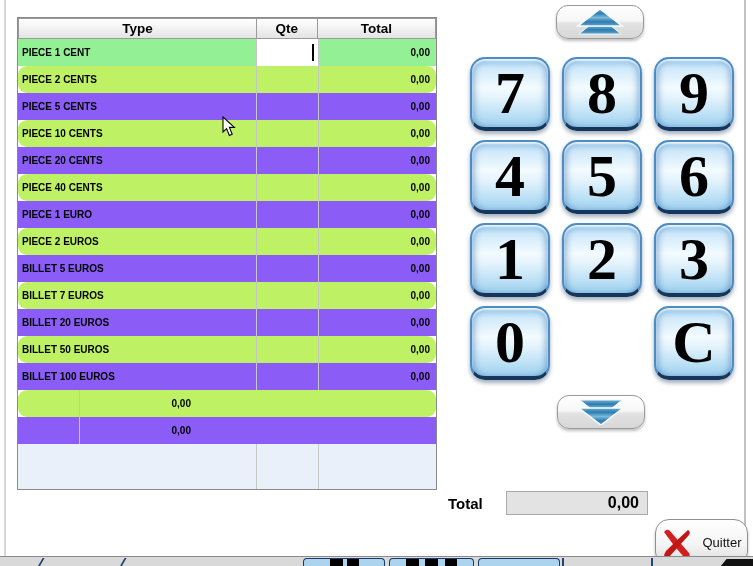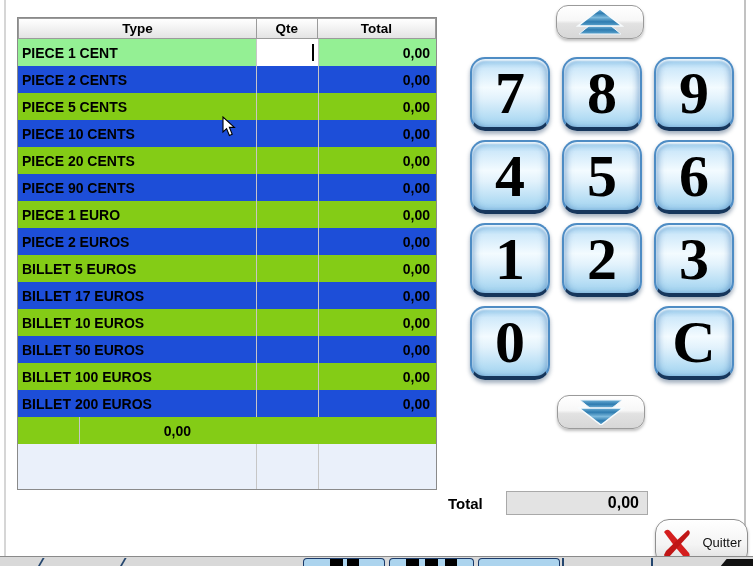--- a/index.html
+++ b/index.html
@@ -15,25 +15,25 @@
   .denoms { position:absolute; left:17px; top:17px; width:420px; height:473px;
             border:1px solid #8a8a8a; display:flex; flex-direction:column; background:#fff; }
   .thead { display:flex; height:21px; flex:0 0 21px; }
   .th { background:linear-gradient(180deg,#ffffff 0%,#efefef 60%,#e3e3e3 100%);
         border:1px solid #9b9b9b; font-weight:bold; font-size:13.5px; color:#000;
         display:flex; align-items:center; justify-content:center; }
   .th.type { width:240px; }
   .th.qte { width:62px; margin-left:-1px; }
   .th.total { width:120px; margin-left:-1px; }
   .tbody { flex:1; display:flex; flex-direction:column; }
-  .trow { display:flex; height:27px; flex:0 0 27px; background:#84cc16; }
-  .trow.alt { background:#1d4ed8; }
+  .trow { display:flex; height:27px; flex:0 0 27px; background:#8b5cf6; }
+  .trow.alt { background:#bef264;border-radius:9px; }
   .trow.sel { background:#94f094; }
   .trow.filler { flex:1; background:#eaf0fa; }
-  .cell { font-weight:bold; font-size:14px; color:#000; display:flex; align-items:center; }
+  .cell { font-weight:bold; font-size:10px; color:#000; display:flex; align-items:center; }
   .cell.type { width:239px; padding-left:4px; border-right:1px solid #c6c6c6; }
   .cell.qte { width:62px; border-right:1px solid #c6c6c6; position:relative; justify-content:flex-end; }
   .trow.sel .cell.qte { background:#ffffff; }
   .cell.total { width:117px; justify-content:flex-end; padding-right:6px; }
   .caret { position:absolute; right:4px; top:5px; width:2px; height:17px; background:#000; }
 
   
   .key { position:absolute; width:80px; height:74px; border-radius:15px;
          border:2px solid #4e8cc4; border-bottom:4px solid #16365c;
          background:linear-gradient(180deg,#96c9ec 0%,#cfe9fa 14%,#f3fbff 42%,#e2f2fc 58%,#b5ddf4 86%,#9fd0ee 100%);
@@ -118,61 +118,60 @@
           <div class="cell type">PIECE 10 CENTS</div>
           <div class="cell qte"></div>
           <div class="cell total">0,00</div>
         </div>
         <div class="trow">
           <div class="cell type">PIECE 20 CENTS</div>
           <div class="cell qte"></div>
           <div class="cell total">0,00</div>
         </div>
         <div class="trow alt">
-          <div class="cell type">PIECE 90 CENTS</div>
+          <div class="cell type">PIECE 40 CENTS</div>
           <div class="cell qte"></div>
           <div class="cell total">0,00</div>
         </div>
         <div class="trow">
           <div class="cell type">PIECE 1 EURO</div>
           <div class="cell qte"></div>
           <div class="cell total">0,00</div>
         </div>
         <div class="trow alt">
           <div class="cell type">PIECE 2 EUROS</div>
           <div class="cell qte"></div>
           <div class="cell total">0,00</div>
         </div>
         <div class="trow">
           <div class="cell type">BILLET 5 EUROS</div>
           <div class="cell qte"></div>
           <div class="cell total">0,00</div>
         </div>
         <div class="trow alt">
-          <div class="cell type">BILLET 17 EUROS</div>
-          <div class="cell qte"></div>
-          <div class="cell total">0,00</div>
-        </div>
-        <div class="trow">
-          <div class="cell type">BILLET 10 EUROS</div>
+          <div class="cell type">BILLET 7 EUROS</div>
+          <div class="cell qte"></div>
+          <div class="cell total">0,00</div>
+        </div>
+        <div class="trow">
+          <div class="cell type">BILLET 20 EUROS</div>
           <div class="cell qte"></div>
           <div class="cell total">0,00</div>
         </div>
         <div class="trow alt">
           <div class="cell type">BILLET 50 EUROS</div>
           <div class="cell qte"></div>
           <div class="cell total">0,00</div>
         </div>
         <div class="trow">
           <div class="cell type">BILLET 100 EUROS</div>
           <div class="cell qte"></div>
           <div class="cell total">0,00</div>
         </div>
         <div class="trow alt">
-          <div class="cell type">BILLET 200 EUROS</div>
           <div class="cell qte"></div>
           <div class="cell total">0,00</div>
         </div>
         <div class="trow">
           <div class="cell qte"></div>
           <div class="cell total">0,00</div>
         </div>
         <div class="trow filler">
           <div class="cell type"></div>
           <div class="cell qte"></div>

